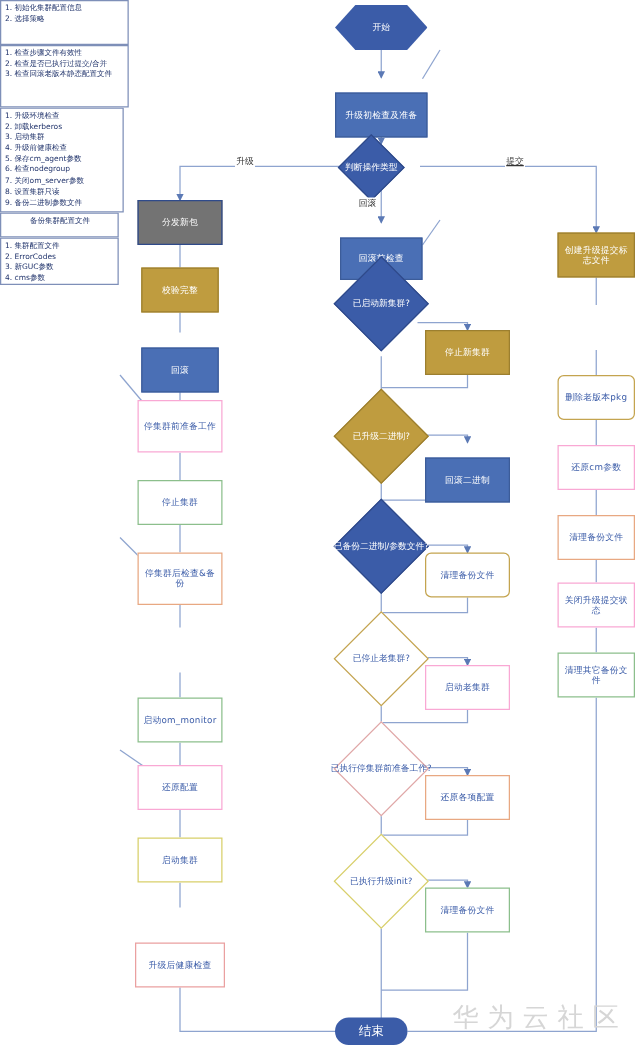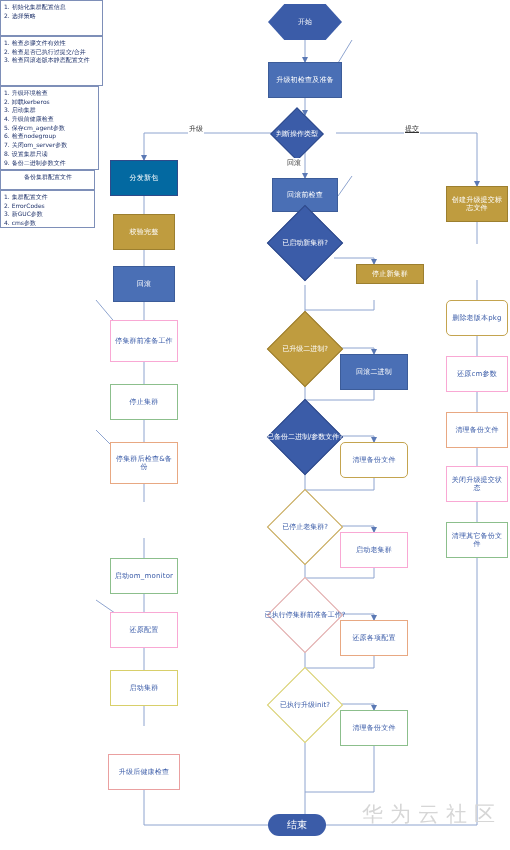--- a/index.html
+++ b/index.html
@@ -9,23 +9,23 @@
   }
   #canvas{position:absolute;left:0;top:0;width:510px;height:850px;}
   .node{
     position:absolute;box-sizing:border-box;
     display:flex;align-items:center;justify-content:center;
     text-align:center;line-height:1.15;
     font-size:7px;letter-spacing:.2px;
     padding:1px 2px;word-break:break-all;
   }
   
-  .fill-blue{background:#0369a1;border:1px solid #2f4a8a;color:#ffffff;}
+  .fill-blue{background:#737373;border:1px solid #2f4a8a;color:#ffffff;}
   .fill-gold{background:#bf9c3f;border:1px solid #9c7f2f;color:#ffffff;}
-  .fill-steel{background:#4a6fb5;border:1px solid #3c5c99;color:#ffffff;}
+  .fill-steel{background:#4a6fb5;border:1px solid #3c5c99;color:#ffffff;margin-top:12px;}
   .out-blue{background:#ffffff;border:1px solid #f9a8d4;color:#3b5ca8;}
   .out-green{background:#ffffff;border:1px solid #8cbf8c;color:#3b5ca8;}
   .out-orange{background:#ffffff;border:1px solid #e8a882;color:#3b5ca8;}
   .out-gold{background:#ffffff;border:1px solid #c4a44f;color:#3b5ca8;}
   .out-red{background:#ffffff;border:1px solid #eaa0a0;color:#3b5ca8;}
   .out-yellow{background:#ffffff;border:1px solid #d8cf6a;color:#3b5ca8;}
   .note{background:#ffffff;border:1px solid #7e8fb8;color:#20336b;
         font-size:6px;line-height:1.45;display:block;text-align:left;
         padding:2px 2px 2px 3px;}
   
@@ -184,21 +184,21 @@
   <div class="note" style="left:6px;top:418px;width:88px;height:14px;text-align:center;">备份集群配置文件</div>
   <div class="note" style="left:6px;top:576px;width:88px;height:32px;white-space:pre-line;">1. 集群配置文件
 2. ErrorCodes
 3. 新GUC参数
 4. cms参数</div>
 
   <div class="dia blue" style="left:278px;top:216px;width:54px;height:54px;">
     <div class="shape"></div>
     <div class="lbl">已启动新集群?</div>
   </div>
-  <div class="node fill-gold" style="left:356px;top:264px;width:68px;height:20px;">停止新集群</div>
+  <div class="node fill-gold" style="left:340px;top:264px;width:68px;height:36px;">停止新集群</div>
 
   <div class="dia gold" style="left:278px;top:322px;width:54px;height:54px;">
     <div class="shape"></div>
     <div class="lbl">已升级二进制?</div>
   </div>
   <div class="node fill-steel" style="left:340px;top:354px;width:68px;height:36px;">回滚二进制</div>
 
   <div class="dia blue" style="left:278px;top:410px;width:54px;height:54px;">
     <div class="shape"></div>
     <div class="lbl">已备份二进制/参数文件?</div>

